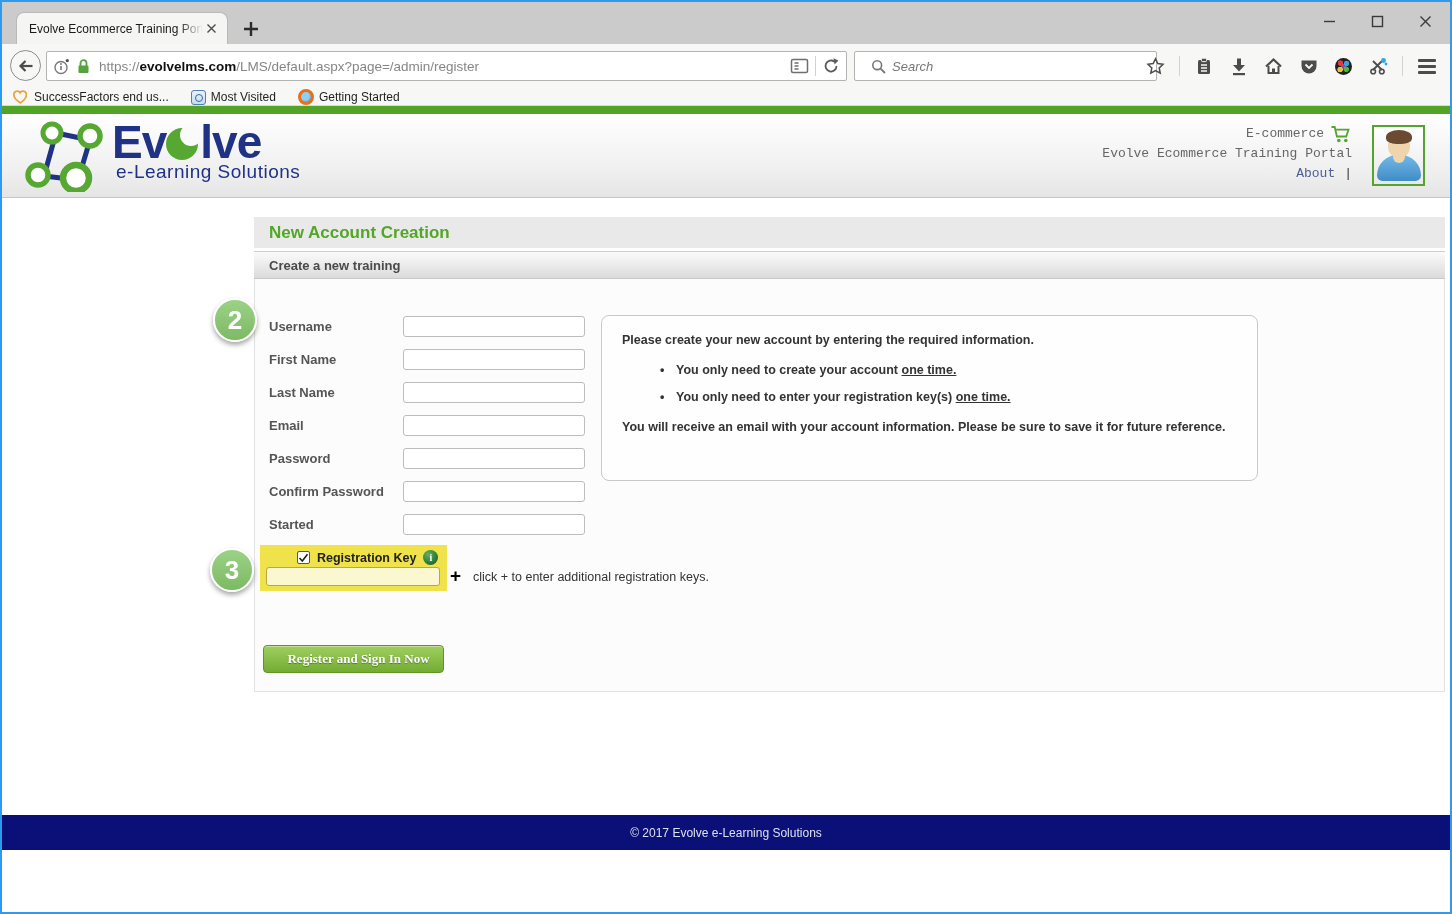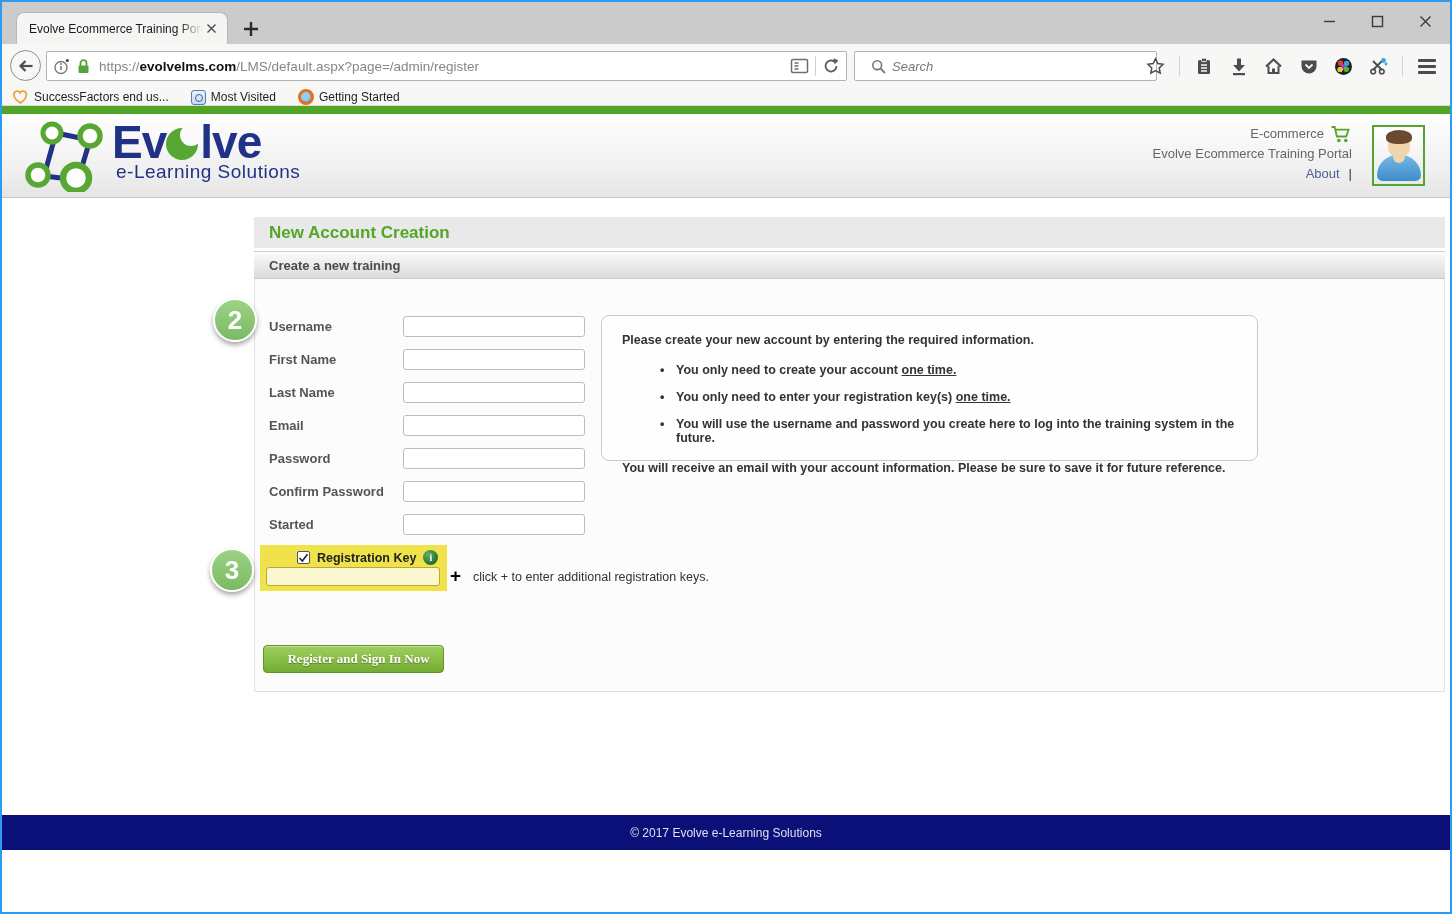--- a/index.html
+++ b/index.html
@@ -67,21 +67,21 @@
   
   .greenbar { position:absolute; left:0; top:104px; width:100%; height:8px; background:#52A426; }
   .siteheader { position:absolute; left:0; top:112px; width:100%; height:84px;
                 background:linear-gradient(#FFFFFF, #EFEFEF 70%, #E5E5E5); border-bottom:1px solid #C6C6C6; }
   .logo { position:absolute; left:22px; top:6px; display:flex; align-items:flex-start; }
   .logo-textcol { margin-left:2px; }
   .logo-line1 { display:flex; align-items:flex-end; font-weight:bold; color:#1F3286;
                 font-size:46px; line-height:44px; letter-spacing:-1px; }
   .logo-sub { font-size:19px; color:#1F3286; margin-top:-3px; margin-left:4px; letter-spacing:0.5px; }
   .header-right { position:absolute; right:98px; top:10px; text-align:right; font-size:13px;
-                  color:#666; line-height:20px; }
+                  color:#666; line-height:20px;font-family:Liberation Mono, monospace; }
   .hr-line { display:flex; justify-content:flex-end; align-items:center; gap:6px; }
   .about-link { color:#4A5F96; }
   .about-div { color:#333; margin-left:3px; }
   .avatar { position:absolute; right:25px; top:11px; width:53px; height:61px;
             border:2px solid #56A32F; background:linear-gradient(#FFFFFF,#E9E9E9); overflow:hidden; }
   .avatar .head { width:22px; height:24px; background:#F0D4AC; border-radius:50% 50% 45% 45%;
                   margin:7px auto 0; position:relative; }
   .avatar .head::before { content:""; position:absolute; left:-2px; top:-4px; width:26px; height:14px;
                   background:#6B4A32; border-radius:50% 50% 40% 40%; }
   .avatar .body { width:44px; height:26px; margin:-3px auto 0;
@@ -105,21 +105,21 @@
              box-shadow:0 3px 5px rgba(0,0,0,0.35); color:#fff; font-size:26px; font-weight:bold;
              display:flex; align-items:center; justify-content:center; z-index:5; }
   .callout-2 { left:211px; top:296px; }
   .callout-3 { left:208px; top:546px; }
 
   .fld-label { position:absolute; left:267px; font-size:13px; font-weight:bold; color:#555; }
   .fld-input { position:absolute; left:401px; width:182px; height:21px; border:1px solid #BDBDBD;
                border-radius:3px; background:#fff; font-size:12px; padding:0 5px; outline:none;
                font-family:"Liberation Sans", sans-serif; }
 
-  .infobox { position:absolute; left:599px; top:313px; width:657px; height:146px; background:#FEFEFE;
+  .infobox { position:absolute; left:599px; top:313px; width:657px; height:166px; background:#FEFEFE;
              border:1px solid #C9C9C9; border-radius:8px; padding:17px 20px; font-size:12.5px;
              font-weight:bold; color:#333; }
   .infobox .bullets { margin:16px 0 0 38px; }
   .infobox .bullet { position:relative; margin-bottom:13px; padding-left:16px; }
   .infobox .bullet::before { content:"\2022"; position:absolute; left:0; top:0; }
   .infobox .em { text-decoration:underline; }
   .infobox .outro { margin-top:16px; }
 
   .regbox { position:absolute; left:258px; top:543px; width:187px; height:46px; background:#EFE24A;padding-left:28px; }
   .reg-row { display:flex; align-items:center; gap:7px; padding:5px 0 0 9px; }
@@ -375,21 +375,20 @@
   <span class="fld-label" style="top:482px;">Confirm Password</span>
   <input class="fld-input" style="top: 479px;">
   <span class="fld-label" style="top:515px;">Started</span>
   <input class="fld-input" style="top: 512px;">
 
   <div class="infobox">
     <div>Please create your new account by entering the required information.</div>
     <div class="bullets">
       <div class="bullet"><span>You only need to create your account </span><span class="em">one time.</span></div>
       <div class="bullet"><span>You only need to enter your registration key(s) </span><span class="em">one time.</span></div>
-      <div class="bullet"><span>You will use the username and password you create here to log into the training system in the future.</span><span class="em"></span></div>
     </div>
     <div class="outro">You will receive an email with your account information. Please be sure to save it for future reference.</div>
   </div>
 
   <div class="regbox">
     <div class="reg-row">
       <span class="checkbox">
         <svg width="11" height="10" viewBox="0 0 11 10">
             <path d="M1.5 5l2.8 3L9.5 1.2" fill="none" stroke="#222" stroke-width="1.6"></path>
           </svg>

